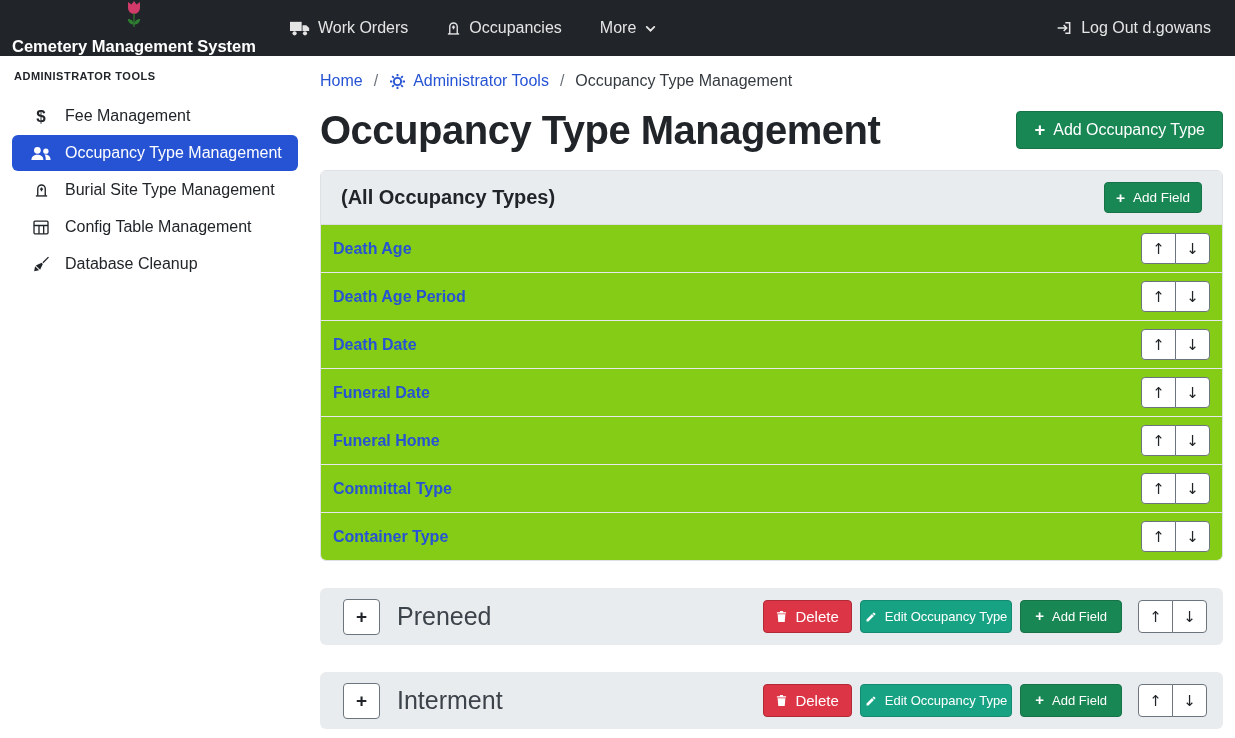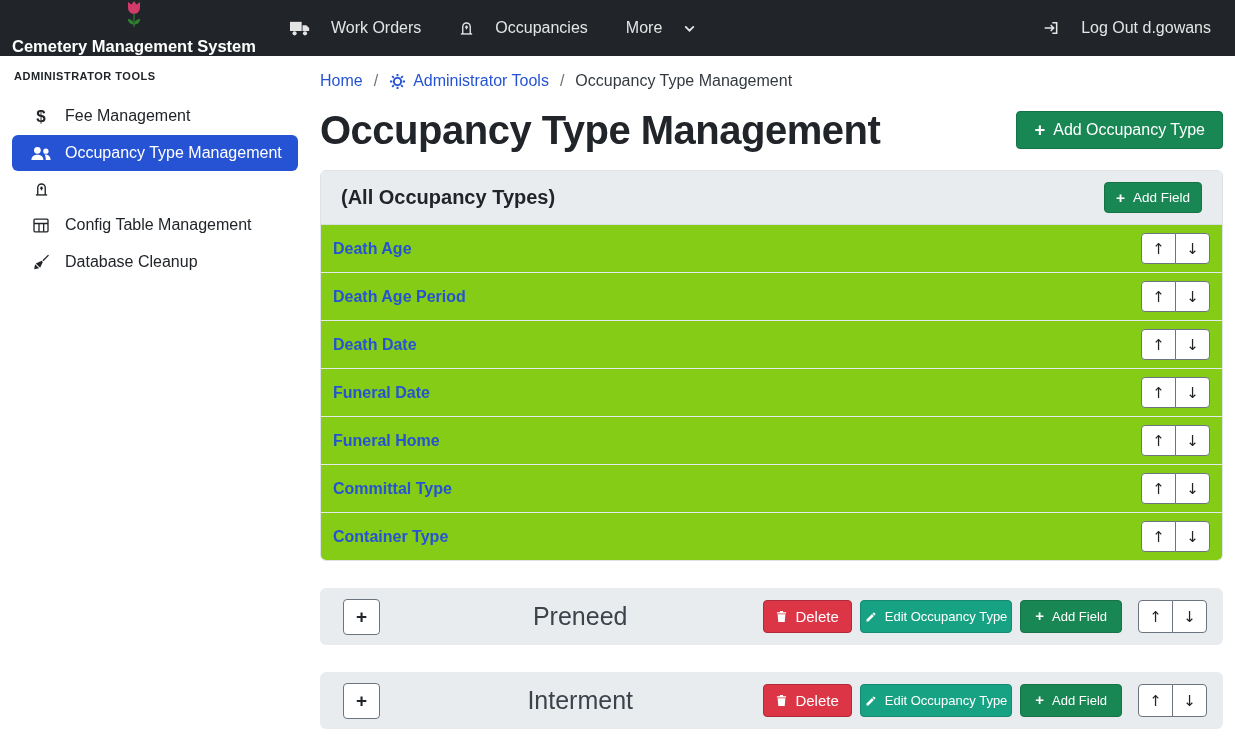--- a/index.html
+++ b/index.html
@@ -15,21 +15,21 @@
   }
   .ic { display:inline-flex; align-items:center; justify-content:center; }
 
   
   .navbar {
     height:56px; background:var(--navbar); color:#fff;
     display:flex; align-items:center; padding:0 24px 0 12px;
   }
   .brand { display:flex; align-items:center; gap:9px; font-weight:700; font-size:16.5px; margin-right:34px; cursor:pointer; white-space:nowrap;flex-direction:column; }
   .nav-links { display:flex; align-items:center; gap:38px; }
-  .nav-link { display:flex; align-items:center; gap:21px; color:rgba(255,255,255,.88); font-size:16px; cursor:pointer; text-decoration:none; white-space:nowrap; }
+  .nav-link { display:flex; align-items:center; gap:8px; color:rgba(255,255,255,.88); font-size:16px; cursor:pointer; text-decoration:none; white-space:nowrap; }
   .spacer { flex:1; }
 
   
   .layout { display:flex; height:682px; }
   .sidebar { width:308px; flex-shrink:0; padding:14px 10px 0 12px; background:#fff; }
   .sidebar-heading { font-size:11px; font-weight:700; letter-spacing:.5px; text-transform:uppercase; color:#212529; margin:0 0 16px 2px; }
   .side-item {
     display:flex; align-items:center; gap:13px; padding:9px 8px 9px 18px;
     font-size:16px; border-radius:6px; cursor:pointer; color:#212529; margin-bottom:1px; white-space:nowrap;
   }
@@ -77,21 +77,21 @@
   
   .section-bar {
     margin-top:27px; background:#e9ecef; border-radius:6px;
     padding:10px 16px; display:flex; align-items:center; min-height:57px;
   }
   .expand-btn {
     width:37px; height:36px; background:#fff; border:1px solid #6c757d; border-radius:4px;
     font-size:19px; font-weight:600; color:#212529; cursor:pointer; margin-left:7px;
     display:inline-flex; align-items:center; justify-content:center;
   }
-  .section-title { font-size:25px; font-weight:500; color:#3d434a; margin-left:17px; flex:1;text-align:center; }
+  .section-title { font-size:25px; font-weight:500; color:#3d434a; margin-left:17px; flex:1; }
   .section-actions { display:flex; align-items:center; gap:8px; }
   .section-actions .arrow-group { margin-left:8px; }
   .section-actions .arrow-btn { height:33px; }
 </style>
 </head>
 <body>
 
 <nav class="navbar">
   <div class="brand">
     <span class="ic">
@@ -169,20 +169,21 @@
           <span>Occupancy Type Management</span>
         </div>
         <div class="side-item">
           <span class="ic">
             <svg width="15" height="16" viewBox="0 0 24 24" fill="none" stroke="currentColor" stroke-width="2.2">
               <path d="M6 21V10a6 6 0 0 1 12 0v11"></path>
               <path d="M3 21.5h18"></path>
               <path d="M9.5 10.5h5M12 8v6"></path>
             </svg>
           </span>
+          <span>Burial Site Type Management</span>
         </div>
         <div class="side-item">
           <span class="ic">
             <svg width="16" height="15" viewBox="0 0 24 22" fill="none" stroke="currentColor" stroke-width="2">
               <rect x="1.5" y="1.5" width="21" height="19" rx="1.5"></rect>
               <path d="M1.5 8h21M9 8v12.5M16 8v12.5"></path>
             </svg>
           </span>
           <span>Config Table Management</span>
         </div>

